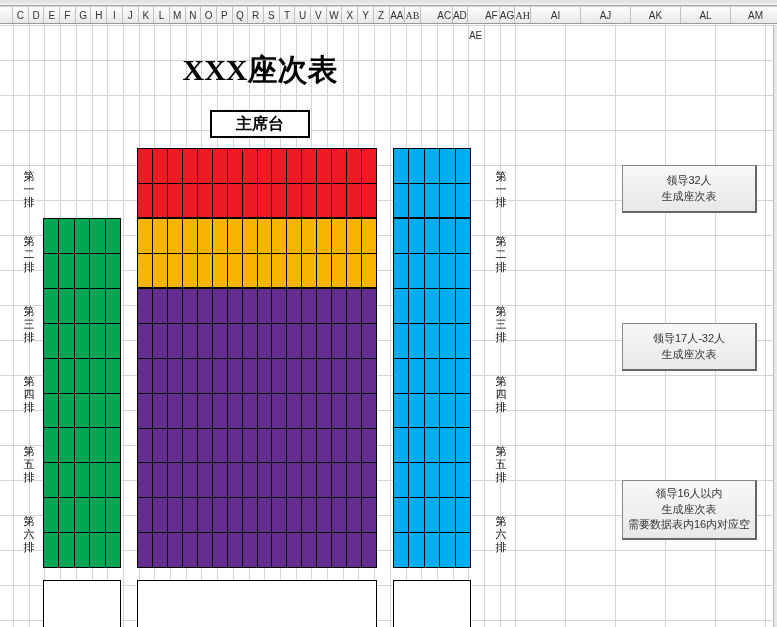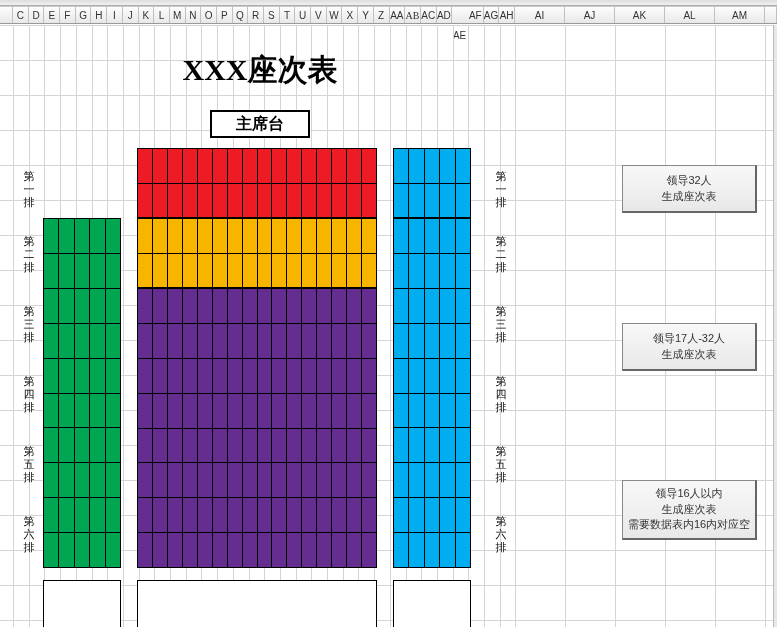--- a/index.html
+++ b/index.html
@@ -166,26 +166,26 @@
     <div class="ch" style="width: 15.7px;">S</div>
     <div class="ch" style="width: 15.7px;">T</div>
     <div class="ch" style="width: 15.7px;">U</div>
     <div class="ch" style="width: 15.7px;">V</div>
     <div class="ch" style="width: 15.7px;">W</div>
     <div class="ch" style="width: 15.7px;">X</div>
     <div class="ch" style="width: 15.7px;">Y</div>
     <div class="ch" style="width: 15.7px;">Z</div>
     <div class="ch" style="width: 15.7px;">AA</div>
     <div class="ch" style="width: 15.7px; font-family: Liberation Serif, serif;">AB</div>
-    <div class="ch" style="width: 15.7px;">AC</div>
+    <div class="ch" style="width: 15.7px; margin-left: 16px;">AC</div>
     <div class="ch" style="width: 15.7px;">AD</div>
     <div class="ch" style="width: 15.7px; margin-top: 20px;">AE</div>
     <div class="ch" style="width: 15.7px;">AF</div>
     <div class="ch" style="width: 15.7px;">AG</div>
-    <div class="ch" style="width: 15.7px;">AH</div>
+    <div class="ch" style="width: 15.7px; font-family: Liberation Serif, serif;">AH</div>
     <div class="ch" style="width: 50px;">AI</div>
     <div class="ch" style="width: 50px;">AJ</div>
     <div class="ch" style="width: 50px;">AK</div>
     <div class="ch" style="width: 50px;">AL</div>
     <div class="ch" style="width: 50px;">AM</div>
     <div class="ch" style="flex: 1 1 0%;"></div>
   </div>
 
 <div class="grid-bg" id="gridbg">
     <div class="vline" style="left: 13px;"></div>

